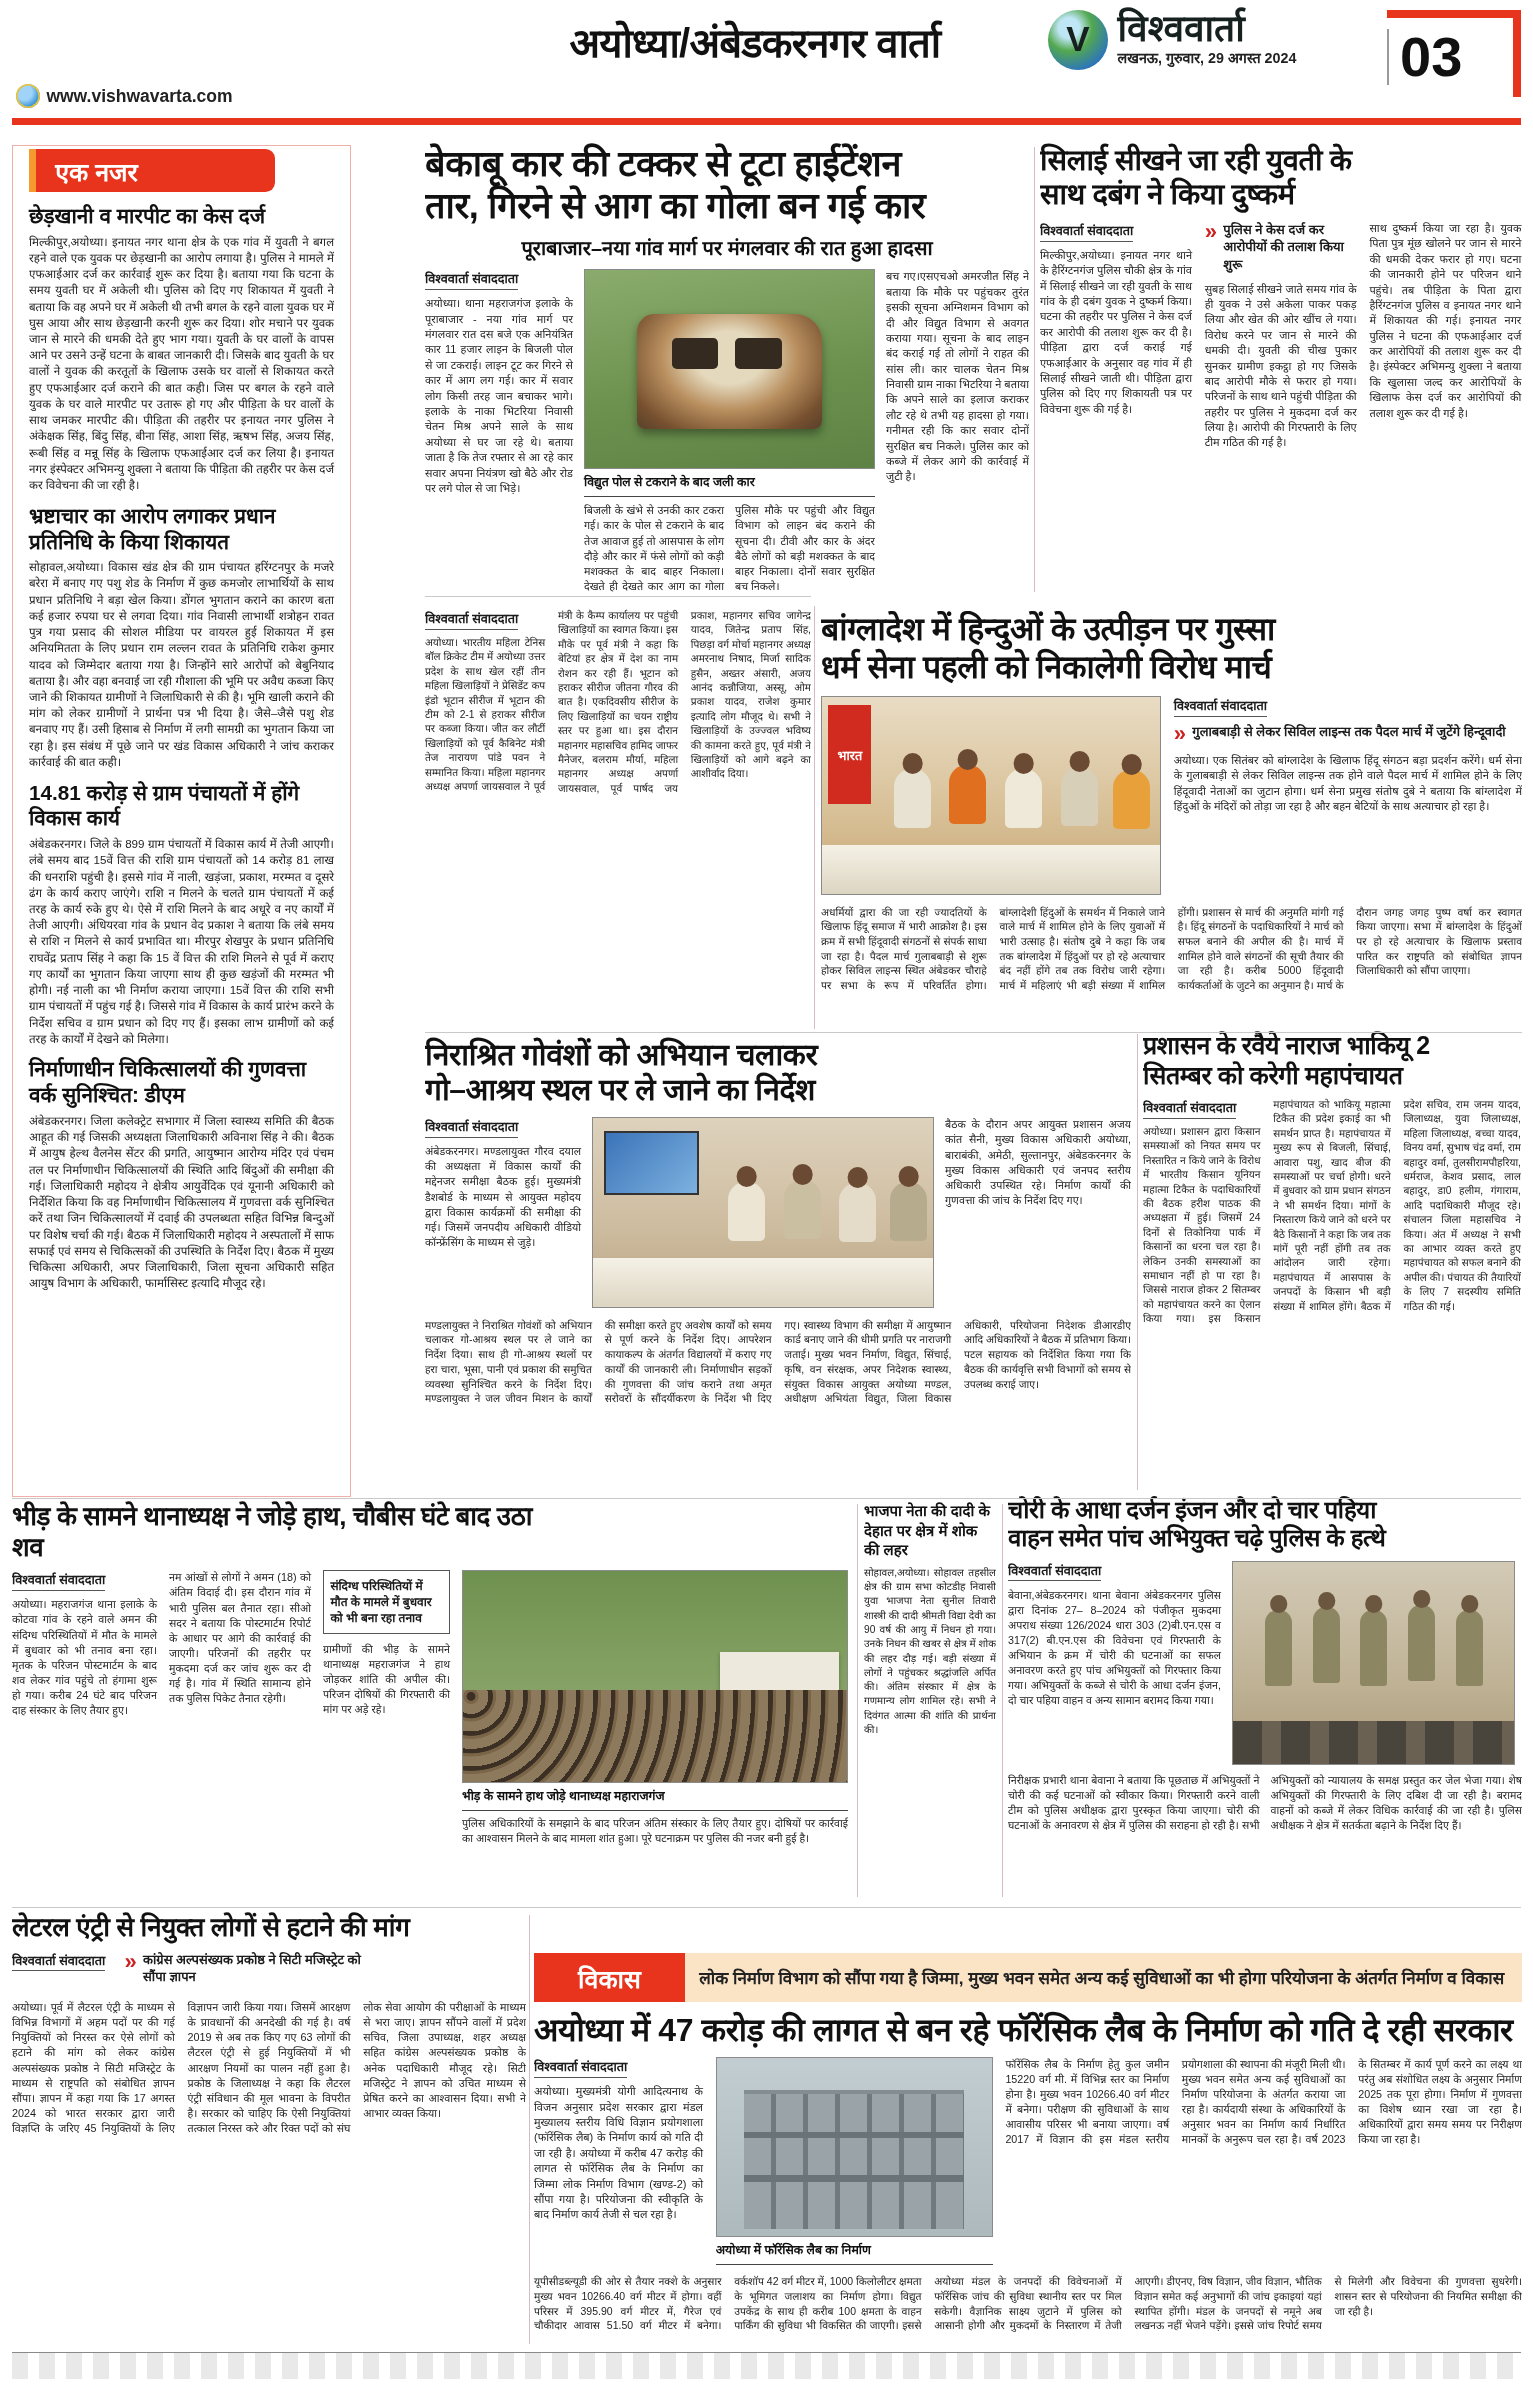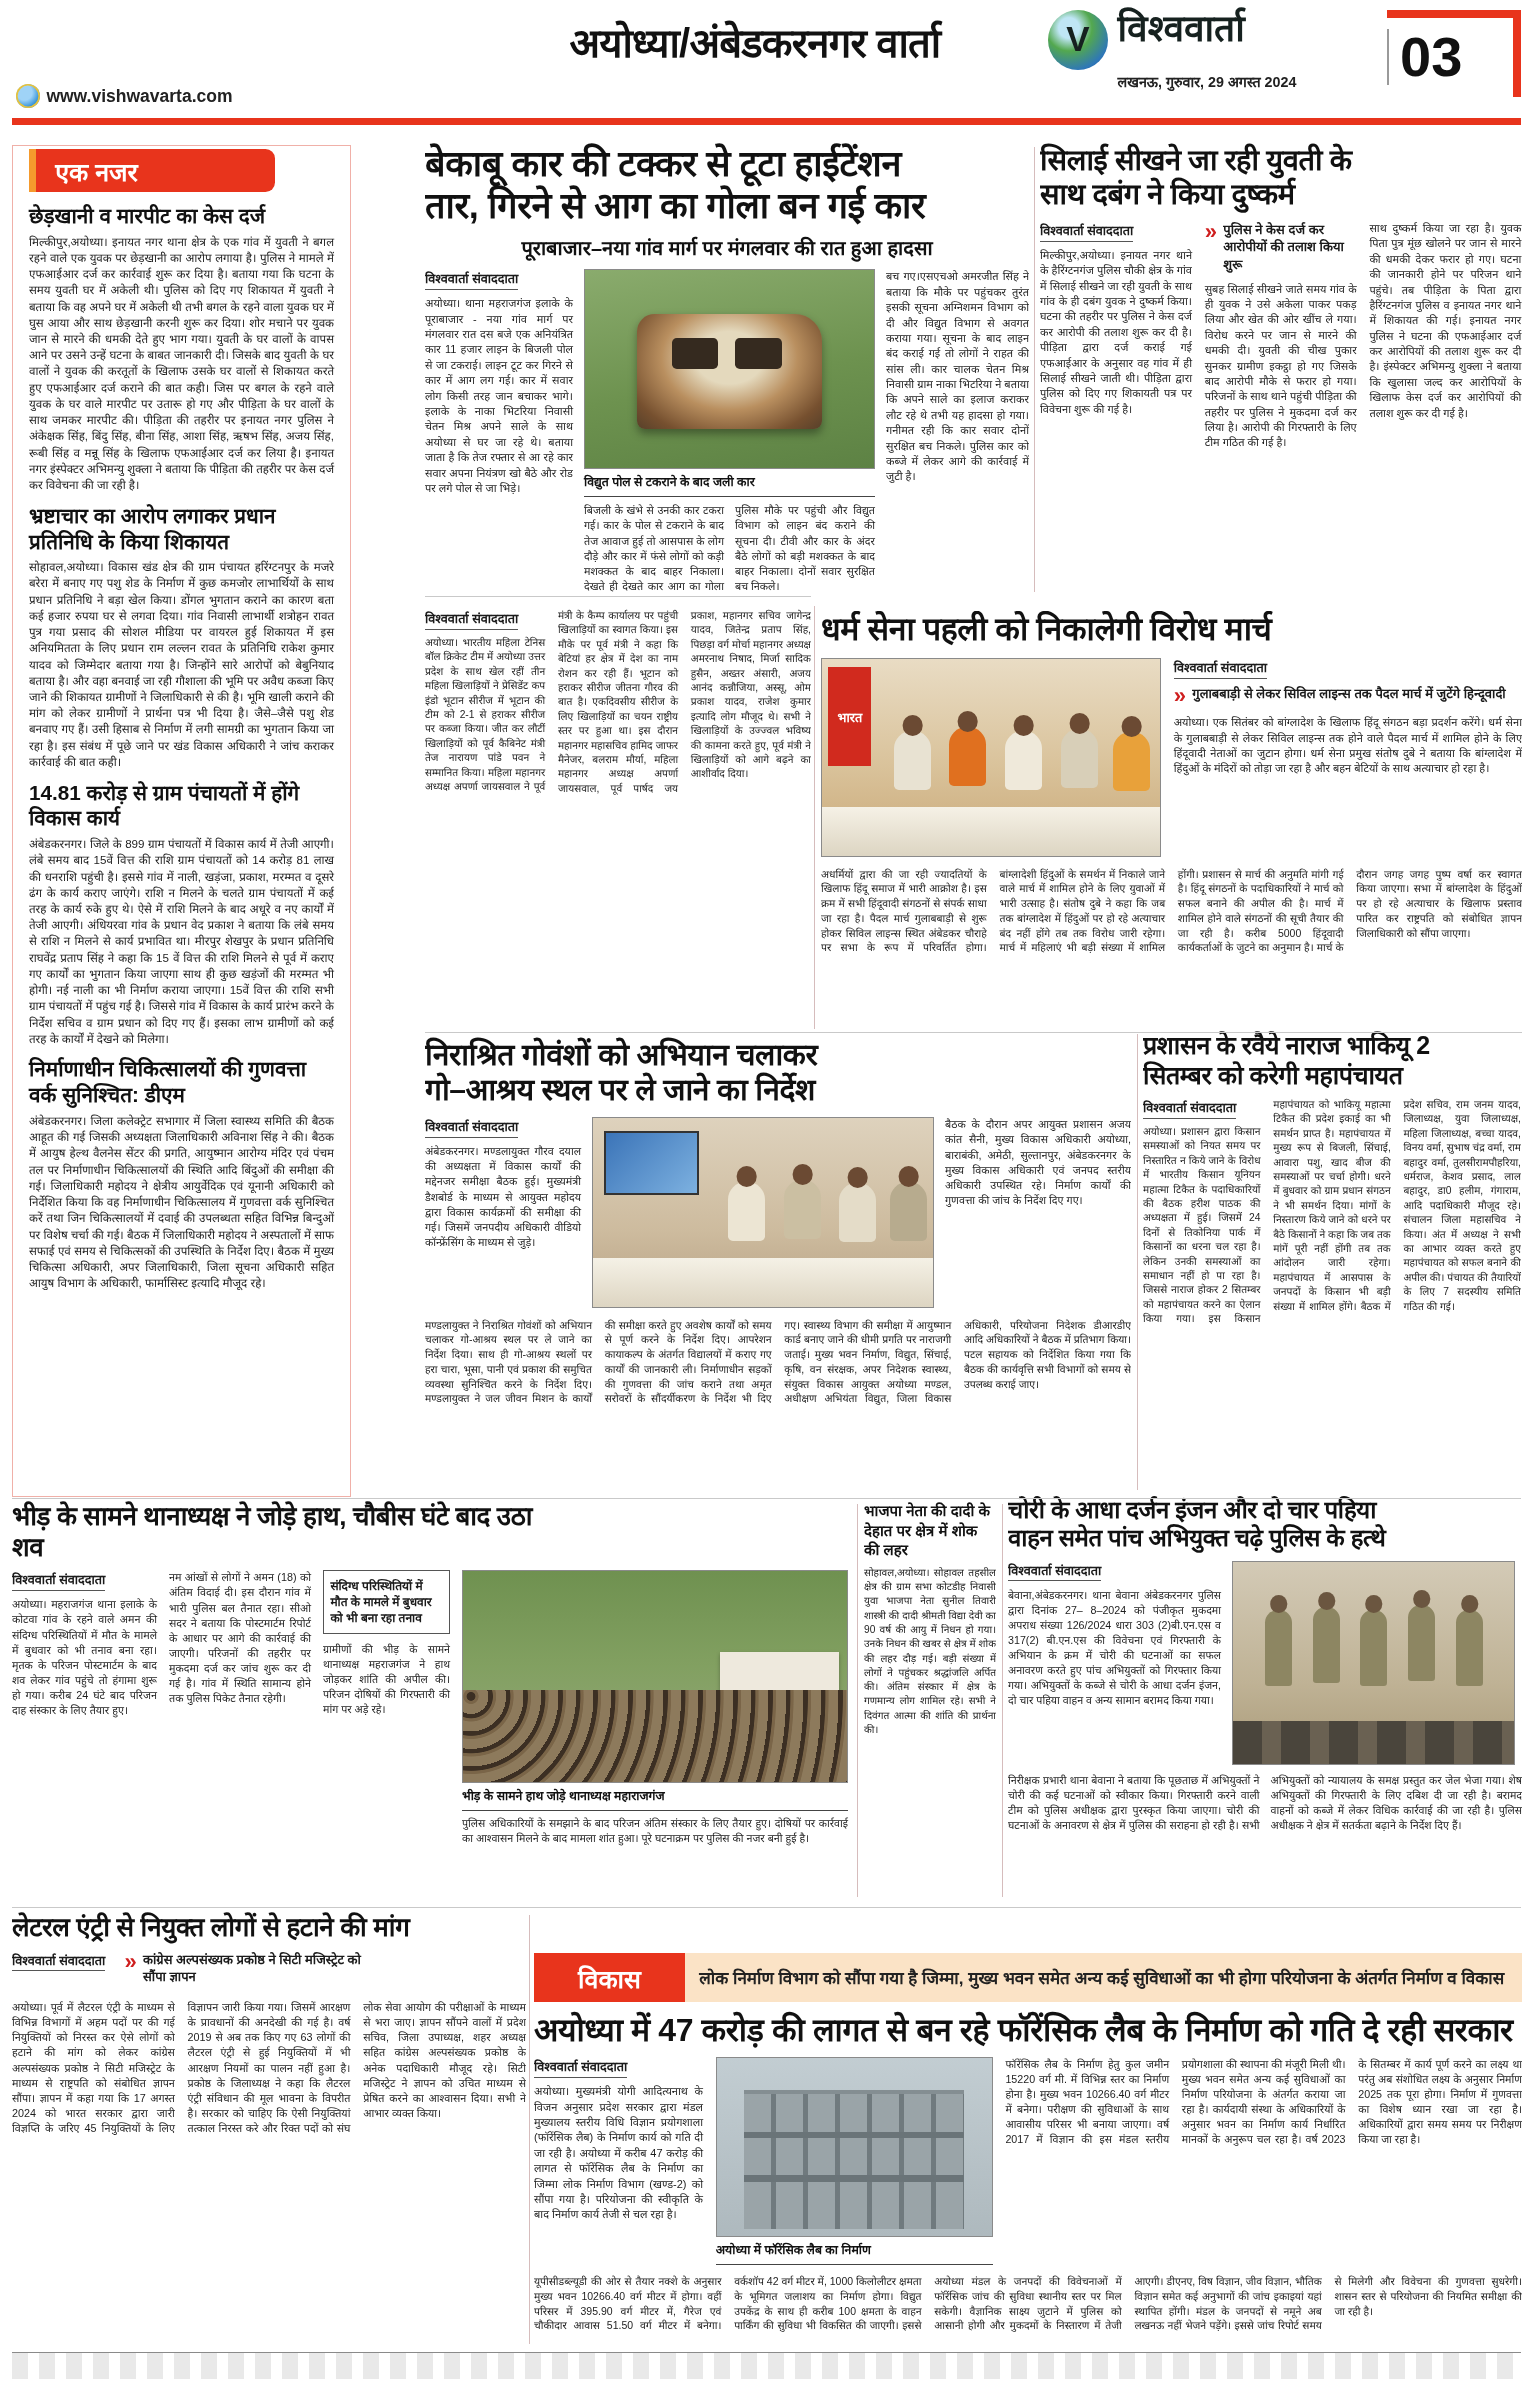--- a/index.html
+++ b/index.html
@@ -10,21 +10,21 @@
 
   
   .site { left:16px; top:84px; display:flex; align-items:center; gap:6.4px; font-size:17.5px; font-weight:bold; color:#222; }
   .ie-globe { width:24px; height:24px; border-radius:50%; background:radial-gradient(circle at 35% 35%, #9fd3f7 0 35%, #2f8fd6 70%, #1565a8 100%); position:relative; box-shadow:0 0 0 1.6px #e8c23a inset; }
   .section-title { left:429px; top:14.3px; width:652px; text-align:center; font-size:40px; font-weight:800; letter-spacing:-0.8px; color:#111; }
   .brand-block { left:1048px; top:9.5px; display:flex; align-items:flex-start; gap:9.5px; }
   .brand-globe { width:60px; height:60px; border-radius:50%; background:radial-gradient(circle at 35% 30%, #bfe6f5 0 18%, #53a84f 40%, #2e77b8 75%, #1b4f86 100%); position:relative; }
   .brand-globe:after { content:"V"; position:absolute; left:50%; top:50%; transform:translate(-50%,-52%); font-size:35px; font-weight:800; color:#16211f; }
   .brand-text-wrap { display:flex; flex-direction:column; }
   .brand-name { font-size:37px; font-weight:800; color:#16211f; line-height:1.05; }
-  .brand-date { font-size:14.3px; font-weight:bold; color:#222; margin-top:24px;text-align:right; }
+  .brand-date { font-size:14.3px; font-weight:bold; color:#222; margin-top:0;text-align:right; }
   .page-num { left:1387px; top:9.5px; width:134px; height:87px; border-top:8px solid #e8341c; border-right:8px solid #e8341c; display:flex; align-items:center; justify-content:flex-start; padding-right:11px; }
   .page-num span { border-left:2.4px solid #9a9a9a; padding-left:11px; font-size:56px; font-weight:800; color:#111; line-height:1; }
   .top-rule { left:12px; top:118px; width:1509px; height:7.2px; background:#e8341c; }
 
   
   .hline { background:#c9c9c9; height:0.8px; }
   .vline { background:#d6bcbc; width:0.8px; }
   .byline { font-weight:bold; font-size:12.7px; border-bottom:1.6px solid #555; display:inline-block; padding-bottom:1.6px; margin-bottom:6.4px; }
   .bodytext { font-size:11.6px; line-height:1.4; text-align:justify; color:#1d1d1d; }
   .headline { font-weight:800; color:#111; line-height:1.18; letter-spacing:-0.4px; }
@@ -257,20 +257,21 @@
 
   <div class="abs cricket">
     <div class="cols3">
       <span class="byline">विश्ववार्ता संवाददाता</span>
       <p class="bodytext">अयोध्या। भारतीय महिला टेनिस बॉल क्रिकेट टीम में अयोध्या उत्तर प्रदेश के साथ खेल रहीं तीन महिला खिलाड़ियों ने प्रेसिडेंट कप इंडो भूटान सीरीज में भूटान की टीम को 2-1 से हराकर सीरीज पर कब्जा किया। जीत कर लौटीं खिलाड़ियों को पूर्व कैबिनेट मंत्री तेज नारायण पांडे पवन ने सम्मानित किया। महिला महानगर अध्यक्ष अपर्णा जायसवाल ने पूर्व मंत्री के कैम्प कार्यालय पर पहुंची खिलाड़ियों का स्वागत किया। इस मौके पर पूर्व मंत्री ने कहा कि बेटियां हर क्षेत्र में देश का नाम रोशन कर रही हैं। भूटान को हराकर सीरीज जीतना गौरव की बात है। एकदिवसीय सीरीज के लिए खिलाड़ियों का चयन राष्ट्रीय स्तर पर हुआ था। इस दौरान महानगर महासचिव हामिद जाफर मैनेजर, बलराम मौर्या, महिला महानगर अध्यक्ष अपर्णा जायसवाल, पूर्व पार्षद जय प्रकाश, महानगर सचिव जागेन्द्र यादव, जितेन्द्र प्रताप सिंह, पिछड़ा वर्ग मोर्चा महानगर अध्यक्ष अमरनाथ निषाद, मिर्जा सादिक हुसैन, अख्तर अंसारी, अजय आनंद कन्नौजिया, अस्सू, ओम प्रकाश यादव, राजेश कुमार इत्यादि लोग मौजूद थे। सभी ने खिलाड़ियों के उज्ज्वल भविष्य की कामना करते हुए, पूर्व मंत्री ने खिलाड़ियों को आगे बढ़ने का आशीर्वाद दिया।</p>
     </div>
   </div>
 
   <div class="abs bangla">
     <div class="headline">
+      <div>बांग्लादेश में हिन्दुओं के उत्पीड़न पर गुस्सा</div>
       <div>धर्म सेना पहली को निकालेगी विरोध मार्च</div>
     </div>
     <div class="bangla-row">
       <div class="photo photo-meet">
         <div class="flag-banner">भारत</div>
         <div class="person" style="left:72px;top:72px;background:#e8e2d2;"></div>
         <div class="person" style="left:127px;top:68px;background:#e0701f;"></div>
         <div class="person" style="left:183px;top:72px;background:#efe9da;"></div>
         <div class="person" style="left:239px;top:70px;background:#d8cfb8;"></div>
         <div class="person" style="left:291px;top:73px;background:#e8a13a;"></div>

